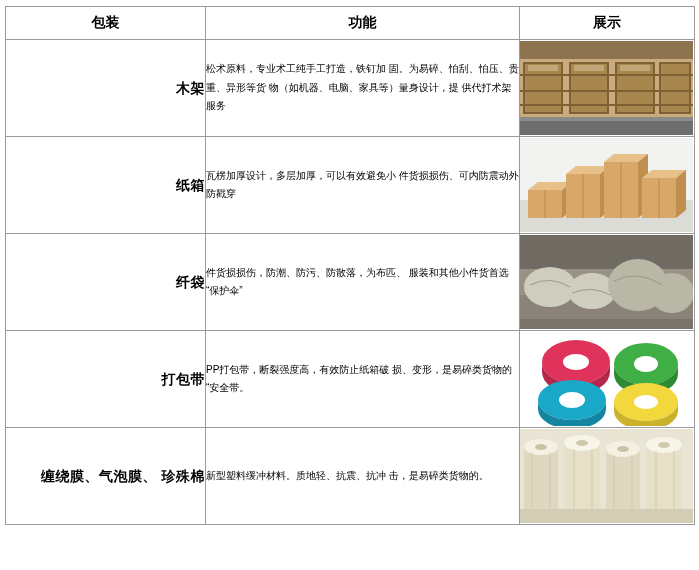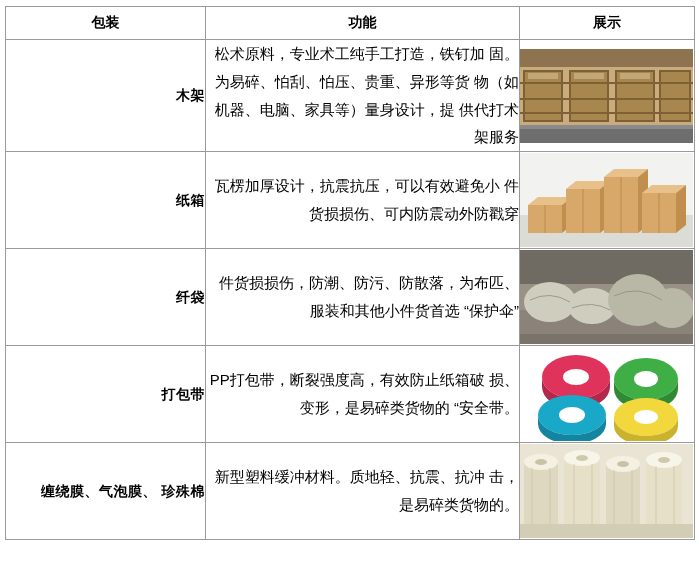--- a/index.html
+++ b/index.html
@@ -45,24 +45,24 @@
   }
   td.name-cell {
     text-align: right;
     font-size: 14px;
     font-weight: bold;
     letter-spacing: 0.5px;
     padding: 4px 8px;
     line-height: 1.6;
   }
   td.func-cell {
-    font-size: 15px;
+    font-size: 10px;
     line-height: 1.85;
     padding: 6px 10px 6px 12px;
-    text-align: right;
+    text-align: left;
   }
   td.show-cell {
     padding: 0;
     text-align: center;
     vertical-align: middle;
   }
   .photo {
     width: 173px;
     display: block;
     position: relative;
@@ -126,21 +126,21 @@
                 <rect x="54" y="24" width="30" height="6"></rect>
                 <rect x="100" y="24" width="30" height="6"></rect>
               </g>
             </svg>
           </div>
         </td>
       </tr>
 
       <tr class="row-box">
         <td class="name-cell">纸箱</td>
-        <td class="func-cell">瓦楞加厚设计，抗震抗压，可以有效避免小 件货损损伤、可内防震动外防戳穿</td>
+        <td class="func-cell">瓦楞加厚设计，多层加厚，可以有效避免小 件货损损伤、可内防震动外防戳穿</td>
         <td class="show-cell">
           <div class="photo">
             <svg width="173" height="94" viewBox="0 0 173 94" xmlns="http://www.w3.org/2000/svg">
               <rect width="173" height="94" fill="#f2f2f0"></rect>
               <rect x="0" y="62" width="173" height="32" fill="#dcdcd6"></rect>
               <g>
                 <rect x="8" y="52" width="34" height="28" fill="#d8a86a"></rect>
                 <polygon points="8,52 18,44 52,44 42,52" fill="#e8c08a"></polygon>
                 <polygon points="42,52 52,44 52,72 42,80" fill="#c08f4e"></polygon>
                 <rect x="46" y="36" width="34" height="44" fill="#d8a86a"></rect>

